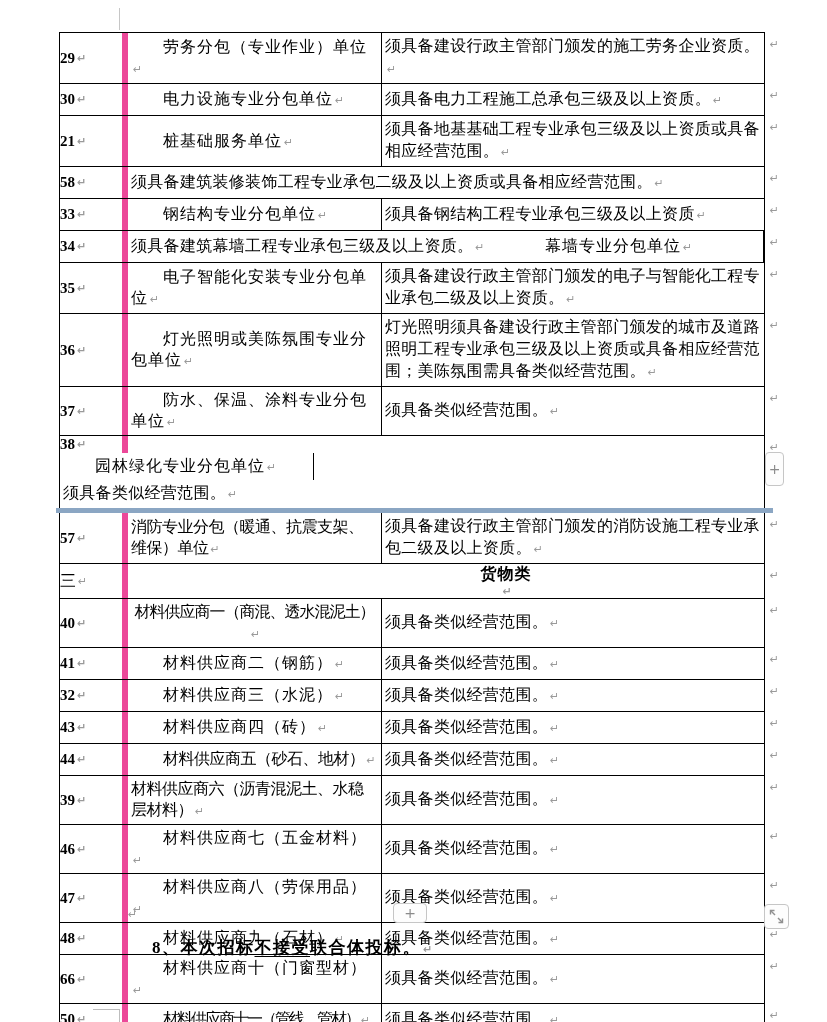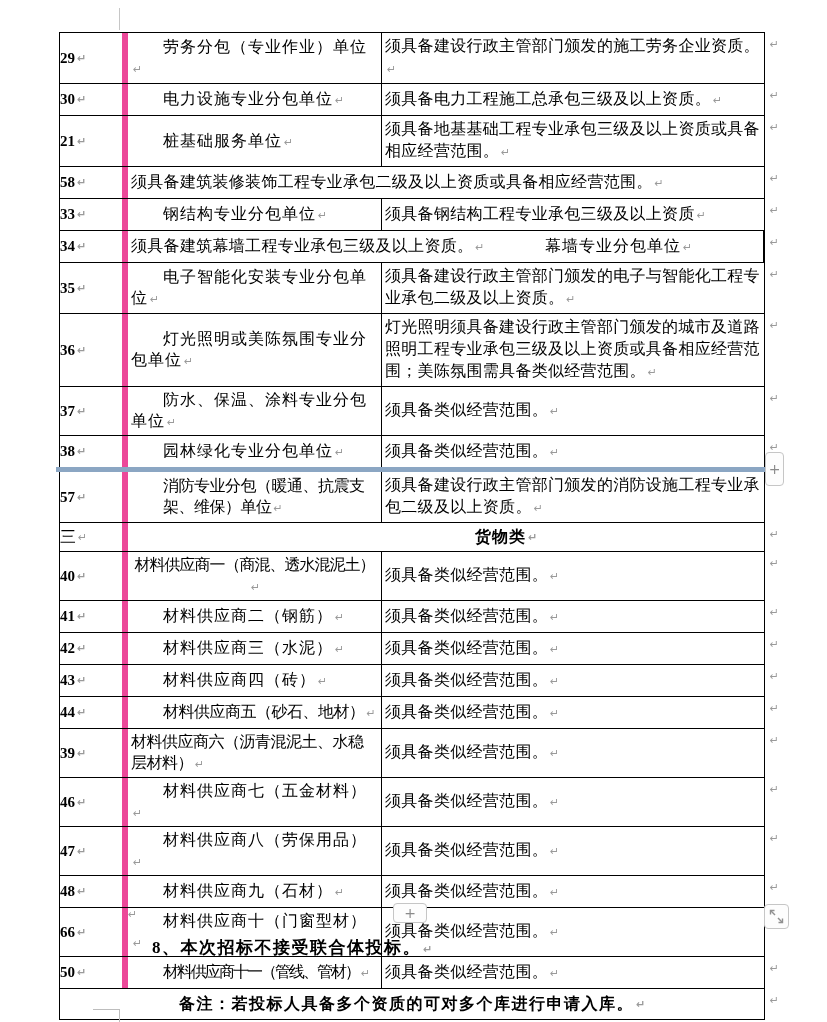--- a/index.html
+++ b/index.html
@@ -3,33 +3,33 @@
 <meta charset="utf-8">
 <style>
   html,body{margin:0;padding:0;background:#fff;}
   .page{position:relative;width:827px;height:1022px;background:#ffffff;overflow:hidden;
         font-family:"Liberation Serif", serif;color:#000;}
 
   
   .tbl{position:absolute;left:59px;top:32px;width:704px;border:1px solid #000;background:#fff;}
   .row{position:relative;display:flex;align-items:stretch;border-bottom:1px solid #000;min-height:31px;}
   .row:last-child{border-bottom:none;}
-  .row.nobb{border-bottom:none;}
+  .row.nobb{border-bottom:none;flex-direction:column;}
   .cell{box-sizing:border-box;display:flex;align-items:center;}
   .c1{width:68px;border-right:6px solid #ec4899;justify-content:flex-start;
       font-weight:bold;font-size:15px;}
   .section .c1{font-weight:normal;font-size:16px;}
   .c2{width:254px;border-right:1px solid #000;padding:2px 3px;font-size:16px;}
   .c2 .txt{letter-spacing:1px;line-height:21px;width:100%;}
   .c2 .txt.ind{text-indent:32px;}
   .c3{flex:1;padding:2px 3px;font-size:16px;}
   .c3 .txt{letter-spacing:0.3px;line-height:22px;width:100%;}
   .merged{flex:1;justify-content:center;font-weight:bold;font-size:16px;letter-spacing:1px;}
   .section{min-height:28px;}
-  .section .merged{padding-left:120px;}
+  .section .merged{padding-left:120px;flex-direction:column;}
   .note-row{min-height:30px;}
   .note-row .merged{padding-left:0;letter-spacing:1.5px;}
 
   .mark{color:#9a9a9a;font-size:11px;margin-left:2px;letter-spacing:0;
         font-family:"DejaVu Sans", sans-serif;text-indent:0;display:inline-block;}
   .rowmark{position:absolute;right:-15px;top:5px;color:#9a9a9a;font-size:11px;
         font-family:"DejaVu Sans", sans-serif;}
 
   .divider{height:5px;margin-left:-4px;width:calc(100% + 13px);background:#8BA6C3;}
 
@@ -188,21 +188,21 @@
         </div>
         <span class="rowmark">↵</span>
       </div>
       <div class="divider" style="background: rgb(139, 166, 195);"></div>
       <div class="row">
         <div class="cell c1">
           <span>57</span>
           <span class="mark">↵</span>
         </div>
         <div class="cell c2">
-          <div class="txt" style="letter-spacing: -0.5px; margin-left: 32px;">消防专业分包（暖通、抗震支架、维保）单位<span class="mark">↵</span></div>
+          <div class="txt" style="letter-spacing: -0.5px;">消防专业分包（暖通、抗震支架、维保）单位<span class="mark">↵</span></div>
         </div>
         <div class="cell c3">
           <div class="txt">须具备建设行政主管部门颁发的消防设施工程专业承包二级及以上资质。<span class="mark">↵</span></div>
         </div>
         <span class="rowmark">↵</span>
       </div>
       <div class="row section">
         <div class="cell c1">
           <span>三</span>
           <span class="mark">↵</span>
@@ -234,21 +234,21 @@
         <div class="cell c2">
           <div class="txt ind">材料供应商二（钢筋）<span class="mark">↵</span></div>
         </div>
         <div class="cell c3">
           <div class="txt">须具备类似经营范围。<span class="mark">↵</span></div>
         </div>
         <span class="rowmark">↵</span>
       </div>
       <div class="row">
         <div class="cell c1">
-          <span>42</span>
+          <span>32</span>
           <span class="mark">↵</span>
         </div>
         <div class="cell c2">
           <div class="txt ind">材料供应商三（水泥）<span class="mark">↵</span></div>
         </div>
         <div class="cell c3">
           <div class="txt">须具备类似经营范围。<span class="mark">↵</span></div>
         </div>
         <span class="rowmark">↵</span>
       </div>

